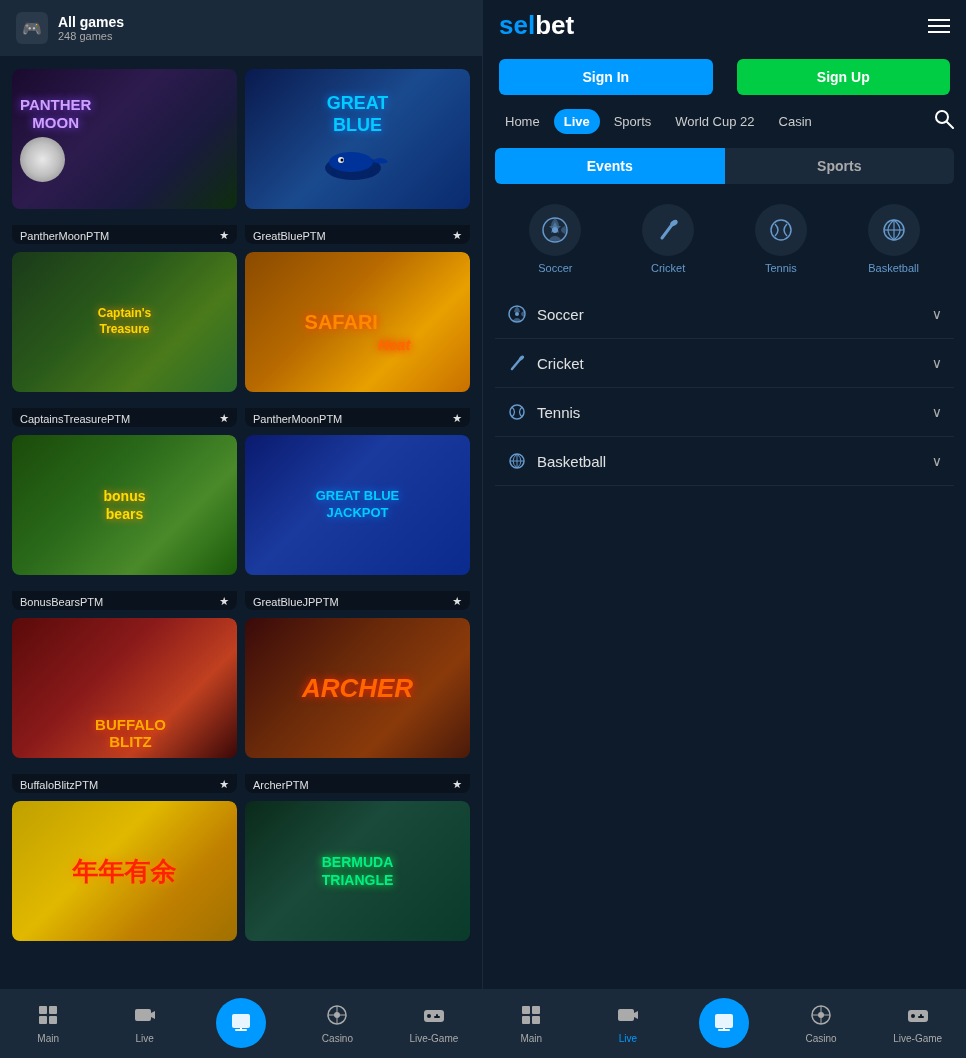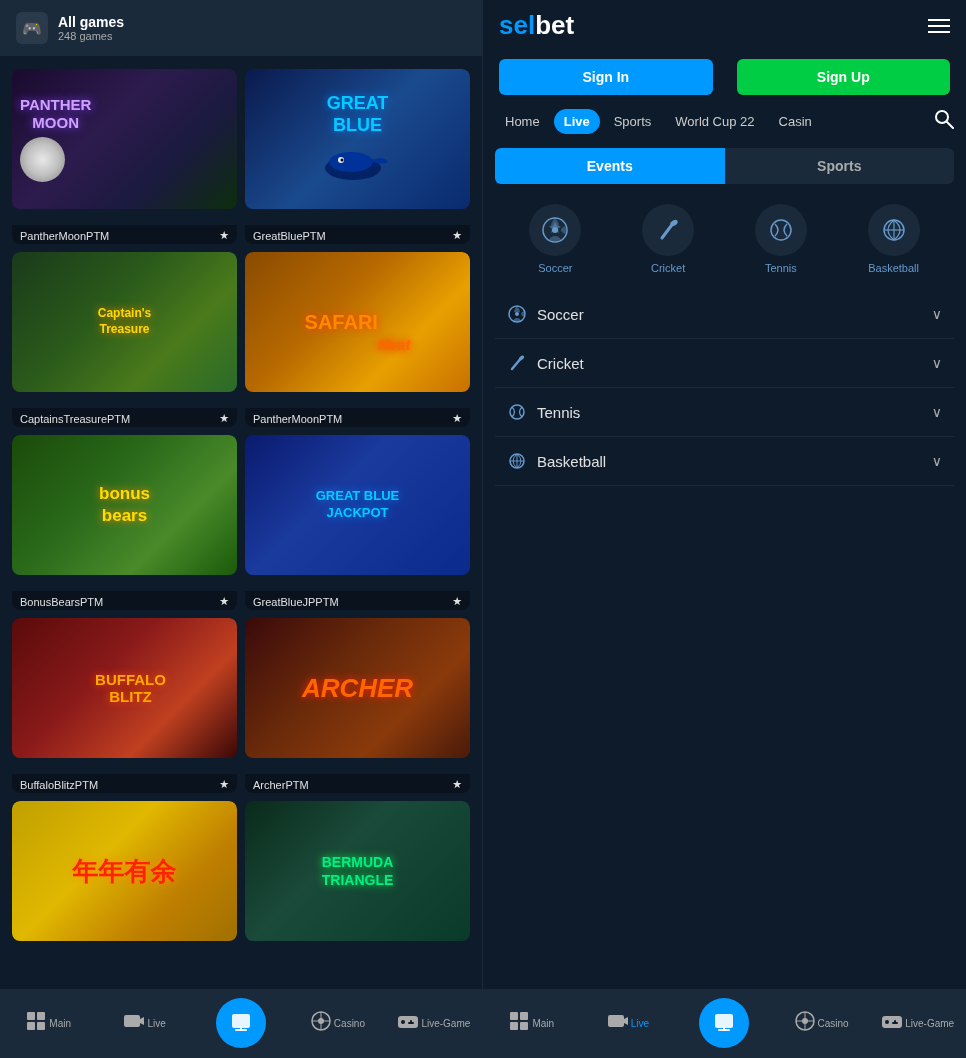--- a/index.html
+++ b/index.html
@@ -144,21 +144,21 @@
       height: 70px;
       background: #1a2a3a;
       display: flex;
       align-items: center;
       border-top: 1px solid #0d1b2a;
     }
 
     .nav-item {
       flex: 1;
       display: flex;
-      flex-direction: row;
+      flex-direction: column;
       align-items: center;
       justify-content: center;
       cursor: pointer;
       gap: 2px;
     }
 
     .nav-icon {
       font-size: 20px;
       color: #aaa;
     }
@@ -461,21 +461,21 @@
       </div>
       <div class="game-title-text">
         <span>PantherMoonPTM</span>
         <span class="star-icon">★</span>
       </div>
     </div>
 
     <div class="game-card">
       <div class="game-thumb bg-bonusbears">
         <div style="display:flex;align-items:center;justify-content:center;height:100%;width:100%;padding:8px;">
-          <div style="color:#ffdd00;font-size:17px;font-weight:bold;text-shadow:0 0 8px #ff8800;text-align:center;line-height:1.3;">bonus<br>bears</div>
+          <div style="color:#ffdd00;font-size:14px;font-weight:bold;text-shadow:0 0 8px #ff8800;text-align:center;line-height:1.3;">bonus<br>bears</div>
         </div>
       </div>
       <div class="game-title-text">
         <span>BonusBearsPTM</span>
         <span class="star-icon">★</span>
       </div>
     </div>
 
     <div class="game-card">
       <div class="game-thumb bg-greatbluejp">
@@ -484,21 +484,21 @@
         </div>
       </div>
       <div class="game-title-text">
         <span>GreatBlueJPPTM</span>
         <span class="star-icon">★</span>
       </div>
     </div>
 
     <div class="game-card">
       <div class="game-thumb bg-buffalo">
-        <div style="display:flex;align-items:center;justify-content:center;height:100%;width:100%;padding:8px;margin-left:12px;">
+        <div style="display:flex;align-items:flex-end;justify-content:center;height:100%;width:100%;padding:8px;margin-left:12px;">
           <div style="color:#ffaa00;font-size:15px;font-weight:bold;text-shadow:0 0 8px #ff4400;text-align:center;">BUFFALO<br>BLITZ</div>
         </div>
       </div>
       <div class="game-title-text">
         <span>BuffaloBlitzPTM</span>
         <span class="star-icon">★</span>
       </div>
     </div>
 
     <div class="game-card">

